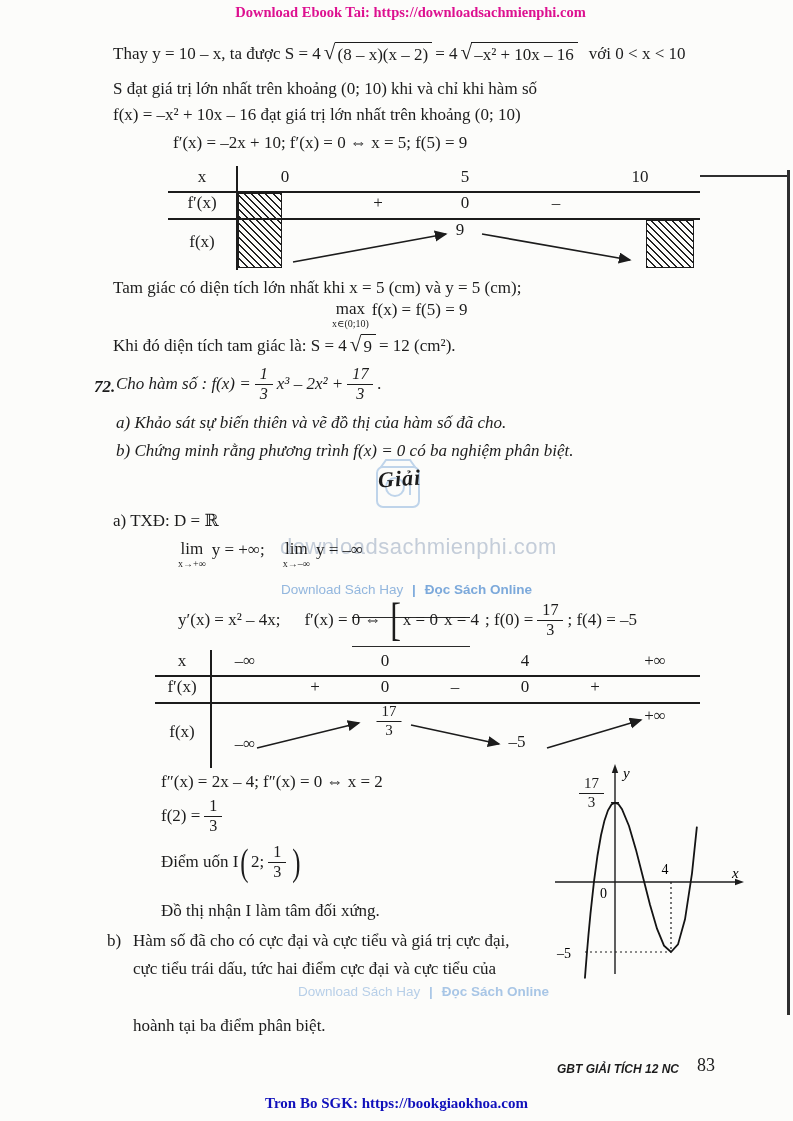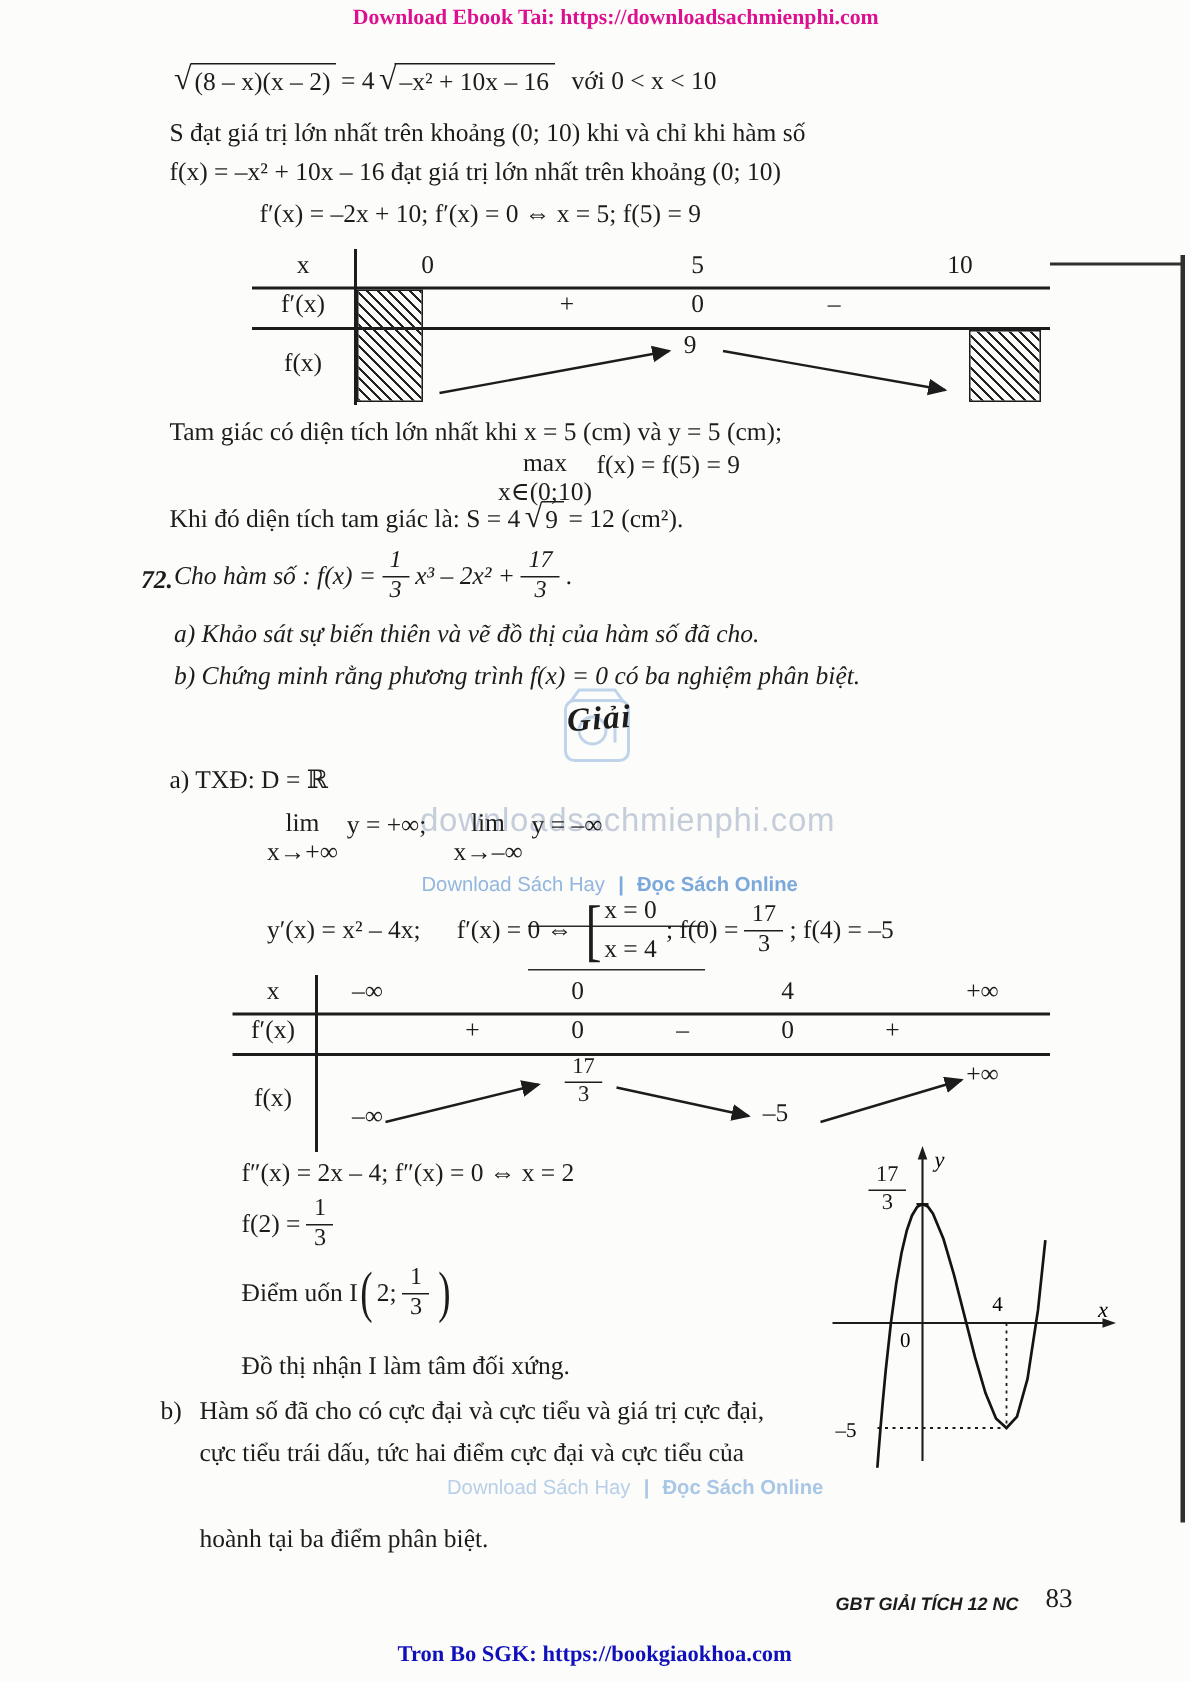--- a/index.html
+++ b/index.html
@@ -17,23 +17,23 @@
   .it { font-style:italic; }
   .toplink { font-size:14.5px; font-weight:bold; color:var(--top_link,#dd1090); }
   .bottomlink { font-size:15px; font-weight:bold; color:var(--bottom_link,#1010bb); }
   .sqrt { display:inline-flex; align-items:flex-start; margin:0 3px; }
   .rad { font-size:1.25em; line-height:1; margin-right:-1px; }
   .vin { border-top:1.6px solid var(--ink,#1c1c1c); padding:2px 4px 0 3px; }
   .frac { display:inline-flex; flex-direction:column; align-items:center; line-height:1.05; margin:0 4px; font-size:0.95em; }
   .frac .num { border-bottom:1.4px solid var(--ink,#1c1c1c); padding:0 5px 1px; }
   .frac .den { padding-top:1px; }
   .opwrap { display:inline-flex; flex-direction:column; align-items:center; line-height:1.05; }
-  .opsub { font-size:17px; margin-top:1px; }
+  .opsub { font-size:10px; margin-top:1px; }
   .bracket { font-size:46px; line-height:1; font-weight:400; transform:scaleX(.7); margin:0 0 0 6px; }
-  .cases-stack { display:inline-flex; flex-direction:column; gap:6px;text-align:center; }
+  .cases-stack { display:inline-flex; gap:6px;text-align:center; }
   .paren { font-size:38px; line-height:1; font-weight:300; transform:scaleX(.65); }
   .hline { position:absolute; background:var(--ink,#1c1c1c); height:1.6px; }
   .vline { position:absolute; background:var(--ink,#1c1c1c); width:1.6px; }
   .hatch { position:absolute; border:1px solid var(--ink,#1c1c1c);
     background:repeating-linear-gradient(45deg,#222 0,#222 1.4px,transparent 1.4px,transparent 5px); }
   .tcell { position:absolute; transform:translateX(-50%); }
   .wm-big { font-family:"Liberation Sans","DejaVu Sans",sans-serif; font-size:22px;
     color:rgba(150,165,190,.55); letter-spacing:.5px; z-index:0; }
   .wm-sub { font-family:"Liberation Sans","DejaVu Sans",sans-serif; font-size:13.5px;
     color:rgba(120,165,215,.8); z-index:0; }
@@ -71,20 +71,21 @@
       <rect x="11" y="15" width="42" height="40" rx="6"></rect>
       <circle cx="29" cy="35" r="9"></circle>
       <path d="M44 27 v16"></path>
     </g>
   </svg>
 
   <div class="abs" style="left:787px; top:170px; width:2.5px; height:845px; background:#2f2f2f;"></div>
   <div class="abs" style="left:700px; top:175px; width:88px; height:2px; background:#2f2f2f;"></div>
 
   <div class="abs row-mid content" style="left:113px; top:42px;">
+    <span>Thay y = 10 – x, ta được S = 4</span>
     <span class="sqrt">
       <span class="rad">√</span>
       <span class="vin">(8 – x)(x – 2)</span>
     </span>
     <span>= 4</span>
     <span class="sqrt">
       <span class="rad">√</span>
       <span class="vin">–x² + 10x – 16</span>
     </span>
     <span style="margin-left:8px;">với 0 &lt; x &lt; 10</span>

